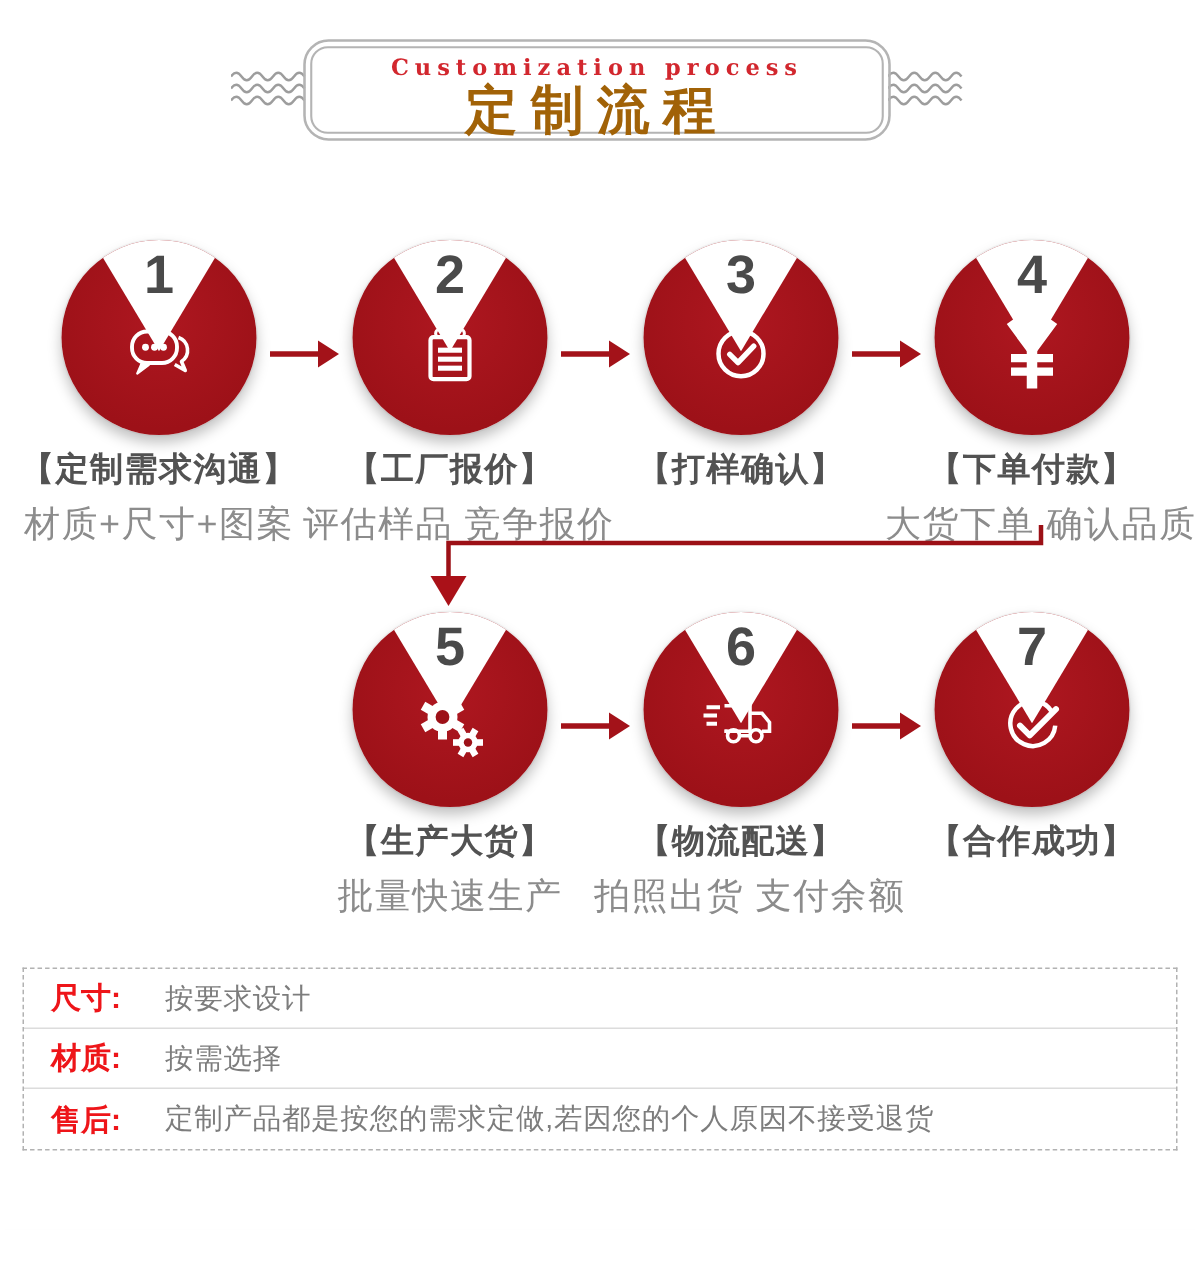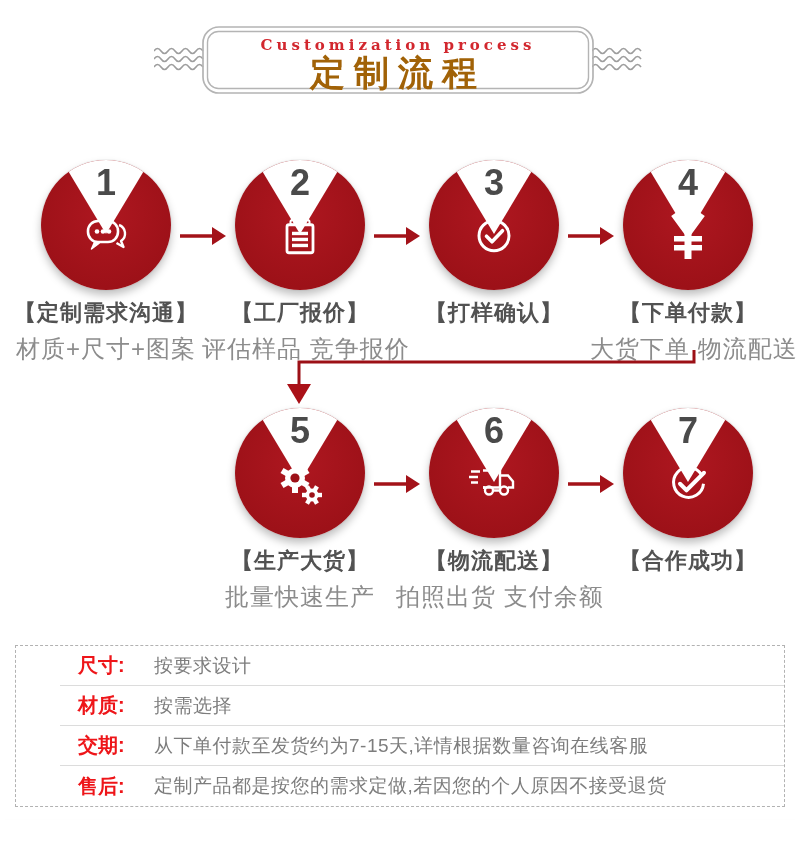--- a/index.html
+++ b/index.html
@@ -30,21 +30,21 @@
               font-size:36px; font-weight:600; color:#4a4a4a; }
   .step-icon { position:absolute; left:50%; top:54%; transform:translate(-50%,-38%); }
   .step-title { margin-top:8px; font-size:22px; font-weight:bold; color:#525252; letter-spacing:1px; white-space:nowrap; }
   .step-sub { margin-top:5px; font-size:24px; color:#8c8c8c; letter-spacing:1px; white-space:nowrap; }
 
   .arrow { position:absolute; }
   .connector { position:absolute; left:286px; top:348px; }
 
   
   .info-table { position:absolute; left:15px; top:645px; width:770px;
-                border:1px dashed #b2b2b2; background:#fff;padding-left:44px; }
+                border:1px dashed #b2b2b2; background:#fff; }
   .info-row { display:flex; align-items:center; height:40px; padding-left:18px;
               border-bottom:1px solid #dcdcdc; }
   .info-row:last-child { border-bottom:none; }
   .info-label { font-size:20px; font-weight:bold; color:#ee1519; width:76px; flex:0 0 auto; }
   .info-value { font-size:19px; color:#7d7d7d; letter-spacing:.5px; }
 
   
   .bottom-bar { position:absolute; left:0; top:822px; width:800px; height:6px;
                 background:linear-gradient(#949494,#b9b9b9); border-radius:3px;
                 box-shadow:0 5px 7px rgba(0,0,0,.25); }
@@ -130,21 +130,21 @@
       <svg class="step-icon" width="50" height="50" viewBox="0 0 50 50">
         <g stroke="#fff" stroke-width="7" fill="none">
           <path d="M11 3 L25 22 L39 3"></path>
           <path d="M25 20 V 48"></path>
         </g>
         <rect x="11" y="25" width="28" height="5.5" fill="#fff"></rect>
         <rect x="11" y="34" width="28" height="5.5" fill="#fff"></rect>
       </svg>
     </div>
     <div class="step-title">【下单付款】</div>
-    <div class="step-sub">大货下单 物流配送</div>
+    <div class="step-sub">大货下单 确认品质</div>
   </div>
 
   <svg class="arrow" style="left:180px; top:224px;" width="46" height="24" viewBox="0 0 46 24">
     <path d="M0 12 H33" stroke="#a31219" stroke-width="3.6"></path>
     <polygon points="32,3 46,12 32,21" fill="#a31219"></polygon>
   </svg>
   <svg class="arrow" style="left:374px; top:224px;" width="46" height="24" viewBox="0 0 46 24">
     <path d="M0 12 H33" stroke="#a31219" stroke-width="3.6"></path>
     <polygon points="32,3 46,12 32,21" fill="#a31219"></polygon>
   </svg>
@@ -243,24 +243,20 @@
   <div class="info-table">
     <div class="info-row">
       <span class="info-label">尺寸:</span>
       <span class="info-value">按要求设计</span>
     </div>
     <div class="info-row">
       <span class="info-label">材质:</span>
       <span class="info-value">按需选择</span>
     </div>
     <div class="info-row">
-      <span class="info-label">交期:</span>
-      <span class="info-value">从下单付款至发货约为7-15天,详情根据数量咨询在线客服</span>
-    </div>
-    <div class="info-row">
       <span class="info-label">售后:</span>
       <span class="info-value">定制产品都是按您的需求定做,若因您的个人原因不接受退货</span>
     </div>
   </div>
 
   <div class="bottom-bar"></div>
 
 </div>
 
 </body></html>

